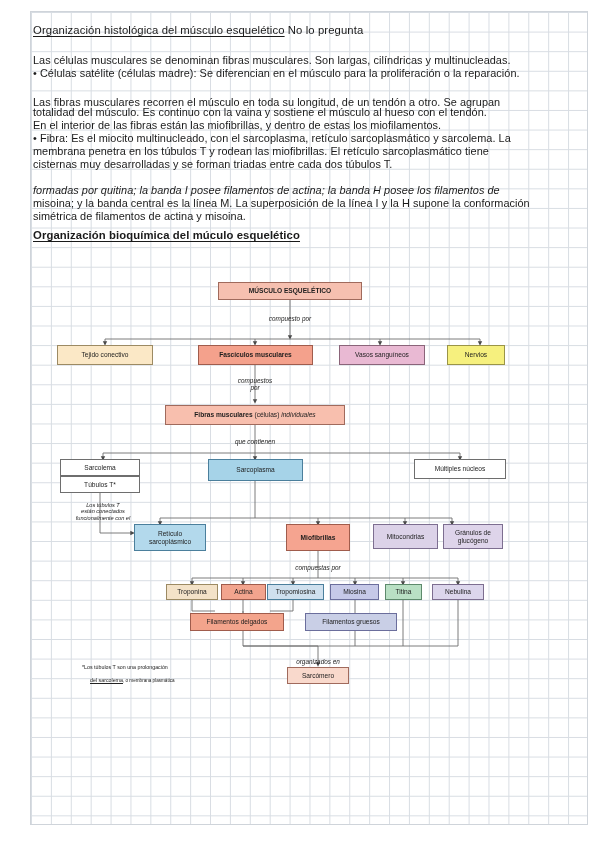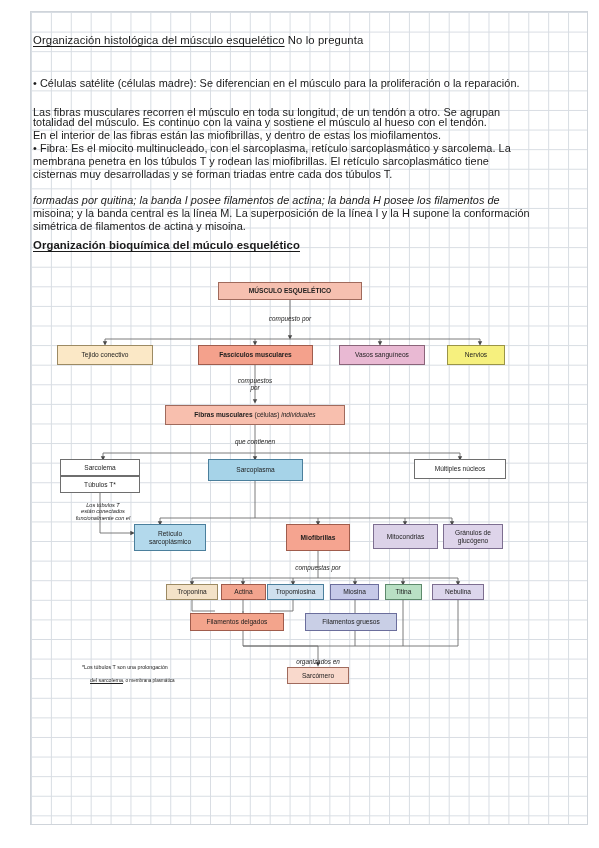--- a/index.html
+++ b/index.html
@@ -24,21 +24,21 @@
     border:1px solid #cfd4da;
     box-sizing:border-box;
   }
   #page::after{
     content:"";
     position:absolute;left:0;top:0;right:0;bottom:0;
     pointer-events:none;
   }
   
   .txt-layer{
-    position:absolute;left:30px;top:24px;width:466px;height:814px;
+    position:absolute;left:30px;top:14px;width:466px;height:814px;
     color:#1a1a1a;
   }
   .heading{
     position:absolute;
     font-size:11.3px;
     letter-spacing:.1px;
     white-space:nowrap;
   }
   .heading .u{ text-decoration:underline; text-underline-offset:2px;}
   .body-line{
@@ -96,20 +96,21 @@
 <body>
 
 <div id="page"></div>
 
 <div class="txt-layer">
 
   <div class="heading" style="left:3px;top:10px;">
     <span class="u">Organización histológica del músculo esquelético</span><span> No lo pregunta</span>
   </div>
 
+  <div class="body-line" style="top:40px;">Las células musculares se denominan fibras musculares. Son largas, cilíndricas y multinucleadas.</div>
   <div class="body-line" style="top:53px;">• Células satélite (células madre): Se diferencian en el músculo para la proliferación o la reparación.</div>
   <div class="body-line" style="top:66px;margin-top:16px;">Las fibras musculares recorren el músculo en toda su longitud, de un tendón a otro. Se agrupan</div>
   <div class="body-line" style="top:92px;">totalidad del músculo. Es continuo con la vaina y sostiene el músculo al hueso con el tendón.</div>
   <div class="body-line" style="top:105px;">En el interior de las fibras están las miofibrillas, y dentro de estas los miofilamentos.</div>
   <div class="body-line" style="top:118px;">• Fibra: Es el miocito multinucleado, con el sarcoplasma, retículo sarcoplasmático y sarcolema. La</div>
   <div class="body-line" style="top:131px;">membrana penetra en los túbulos T y rodean las miofibrillas. El retículo sarcoplasmático tiene</div>
   <div class="body-line" style="top:144px;">cisternas muy desarrolladas y se forman triadas entre cada dos túbulos T.</div>
   <div class="body-line" style="top:170px;font-style:italic;">formadas por quitina; la banda I posee filamentos de actina; la banda H posee los filamentos de</div>
   <div class="body-line" style="top:183px;">misoina; y la banda central es la línea M. La superposición de la línea I y la H supone la conformación</div>
   <div class="body-line" style="top:196px;">simétrica de filamentos de actina y misoina.</div>

